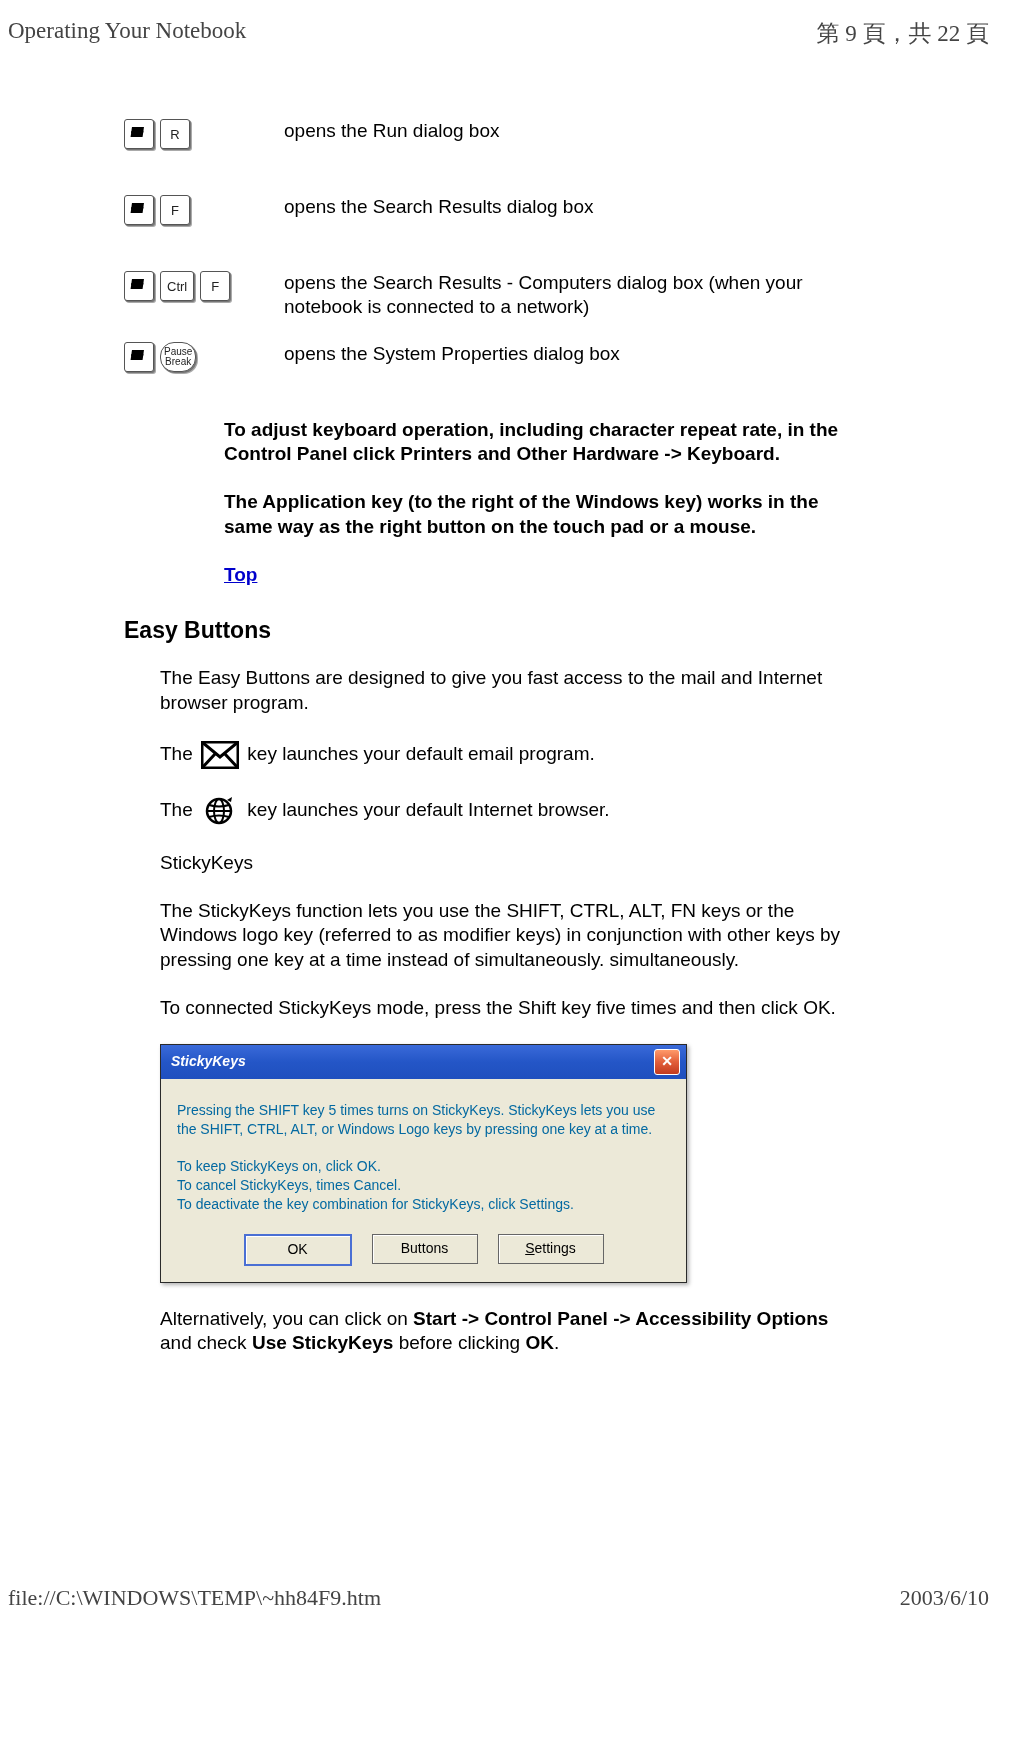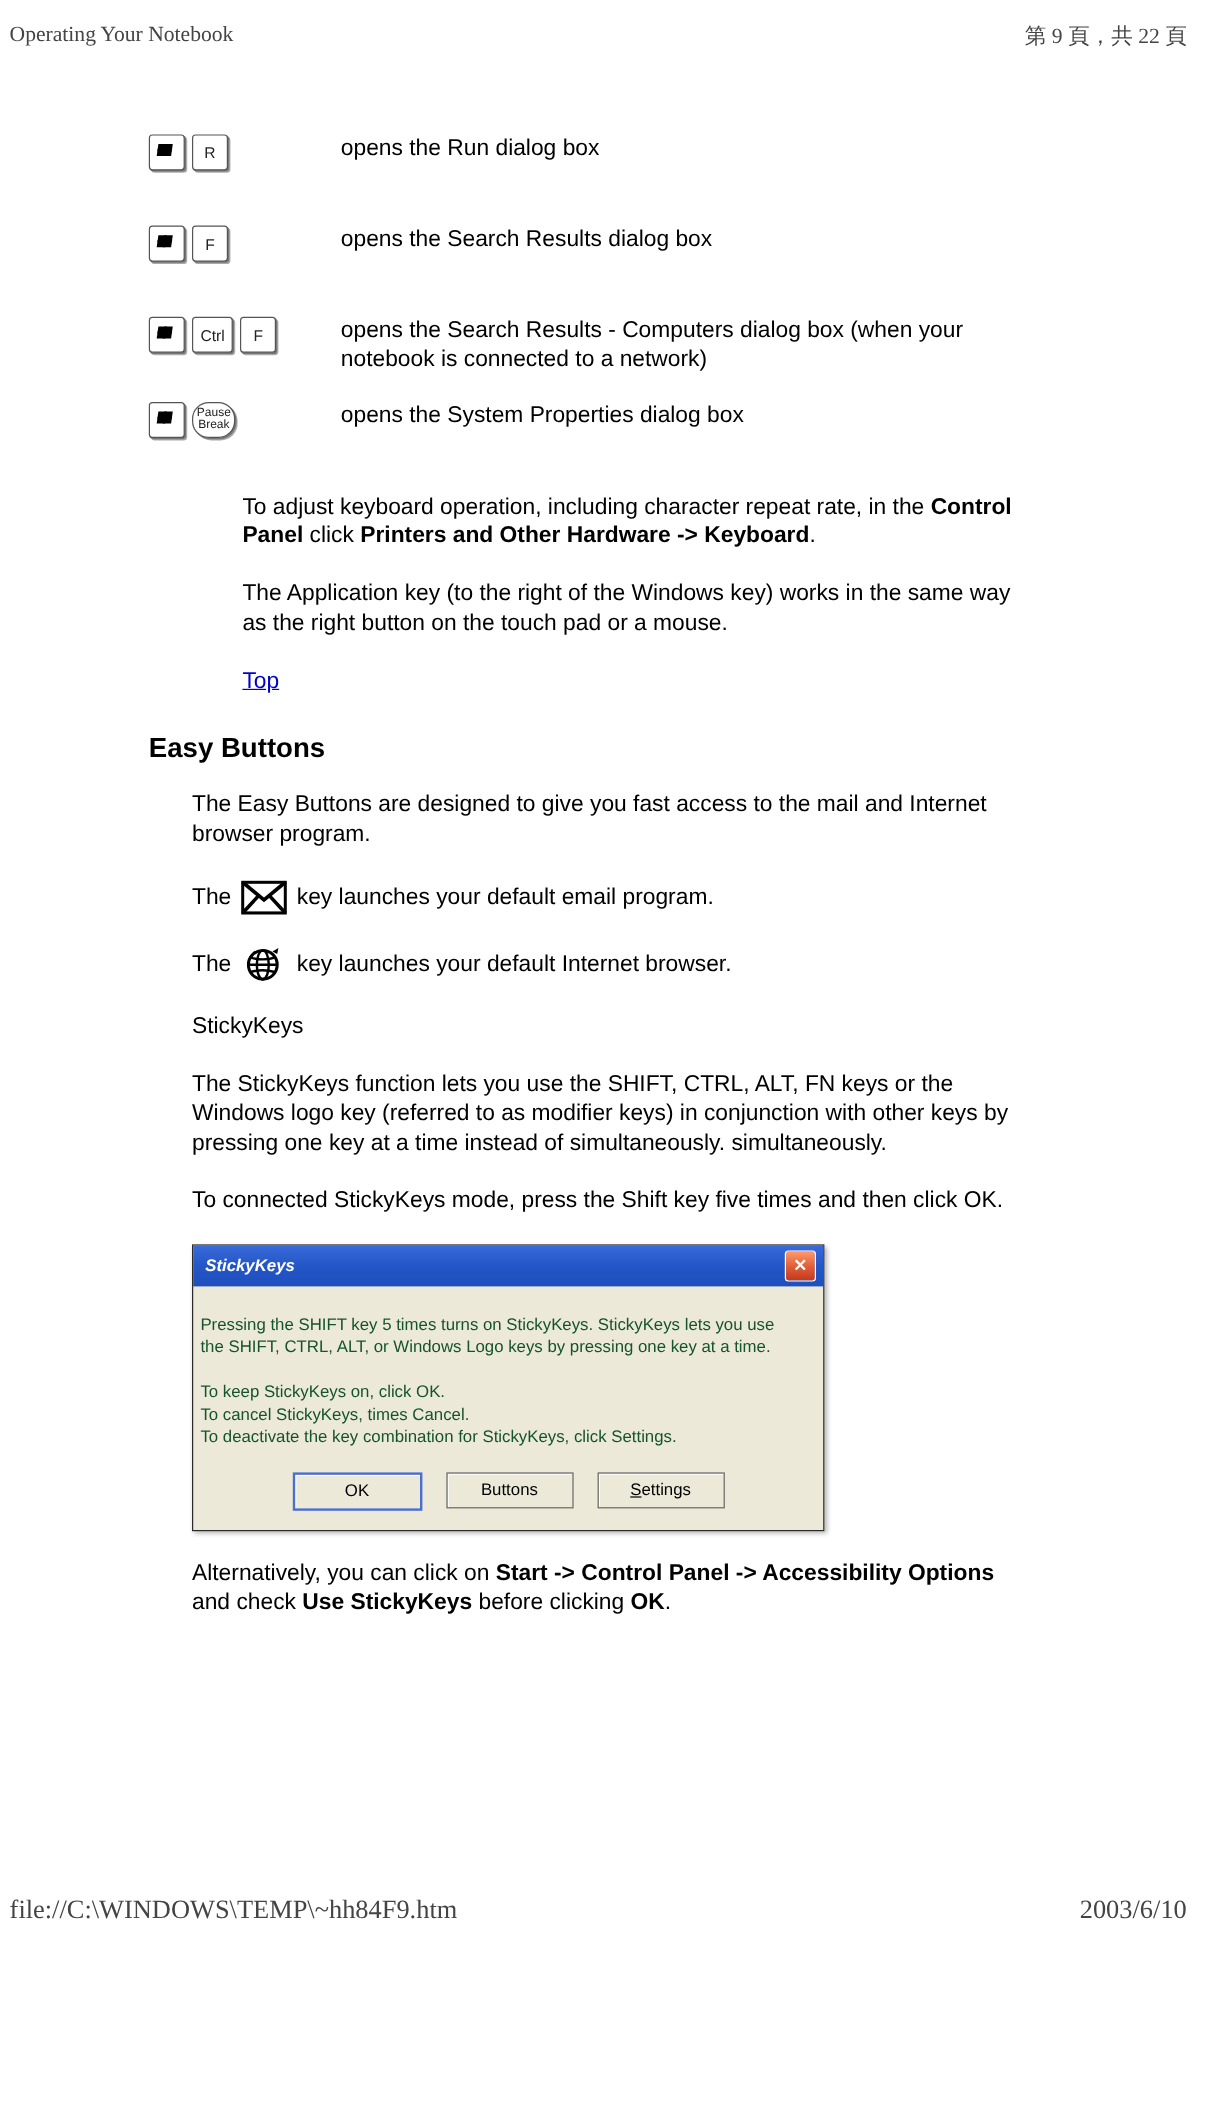--- a/index.html
+++ b/index.html
@@ -13,21 +13,21 @@
   }
   .page {
     position: relative;
     padding: 18px 18px 0 2px;
     box-sizing: border-box;
   }
   .header {
     display: flex;
     justify-content: space-between;
     font-family: "Times New Roman", serif;
-    font-size: 18px;
+    font-size: 23px;
     color: #444;
     margin: 0 6px 70px 6px;
   }
   .content {
     margin-left: 122px;
   }
   .shortcut-row {
     display: flex;
     align-items: flex-start;
     margin-bottom: 46px;
@@ -74,24 +74,25 @@
     position: absolute;
     inset: 0;
     background:
       linear-gradient(#000,#000) 0 0/45% 45% no-repeat,
       linear-gradient(#000,#000) 55% 0/45% 45% no-repeat,
       linear-gradient(#000,#000) 0 55%/45% 45% no-repeat,
       linear-gradient(#000,#000) 55% 55%/45% 45% no-repeat;
     transform: skewX(-8deg);
   }
   .info-block {
-    margin-left: 78px;
+    margin-left: 100px;
     padding-right: 130px;
     line-height: 1.28;
     margin-bottom: 24px;
+    font-weight: bold;
   }
   .link {
     color: #0000cc;
     text-decoration: underline;
     cursor: pointer;
   }
   h2.section {
     font-size: 23px;
     font-weight: bold;
     margin: 30px 0 22px 0;
@@ -143,22 +144,22 @@
     border-radius: 3px;
     display: flex;
     align-items: center;
     justify-content: center;
     color: #fff;
     font-weight: bold;
     font-style: normal;
     font-size: 14px;
   }
   .sk-body {
-    padding: 22px 18px 14px 6px;
-    color: #14532d;
+    padding: 22px 18px 14px 16px;
+    color: #0369a1;
     line-height: 1.35;
   }
   .sk-body p { margin: 0; }
   .sk-body .gap { height: 18px; }
   .sk-buttons {
     display: flex;
     justify-content: center;
     gap: 20px;
     padding: 6px 0 16px 0;
   }

